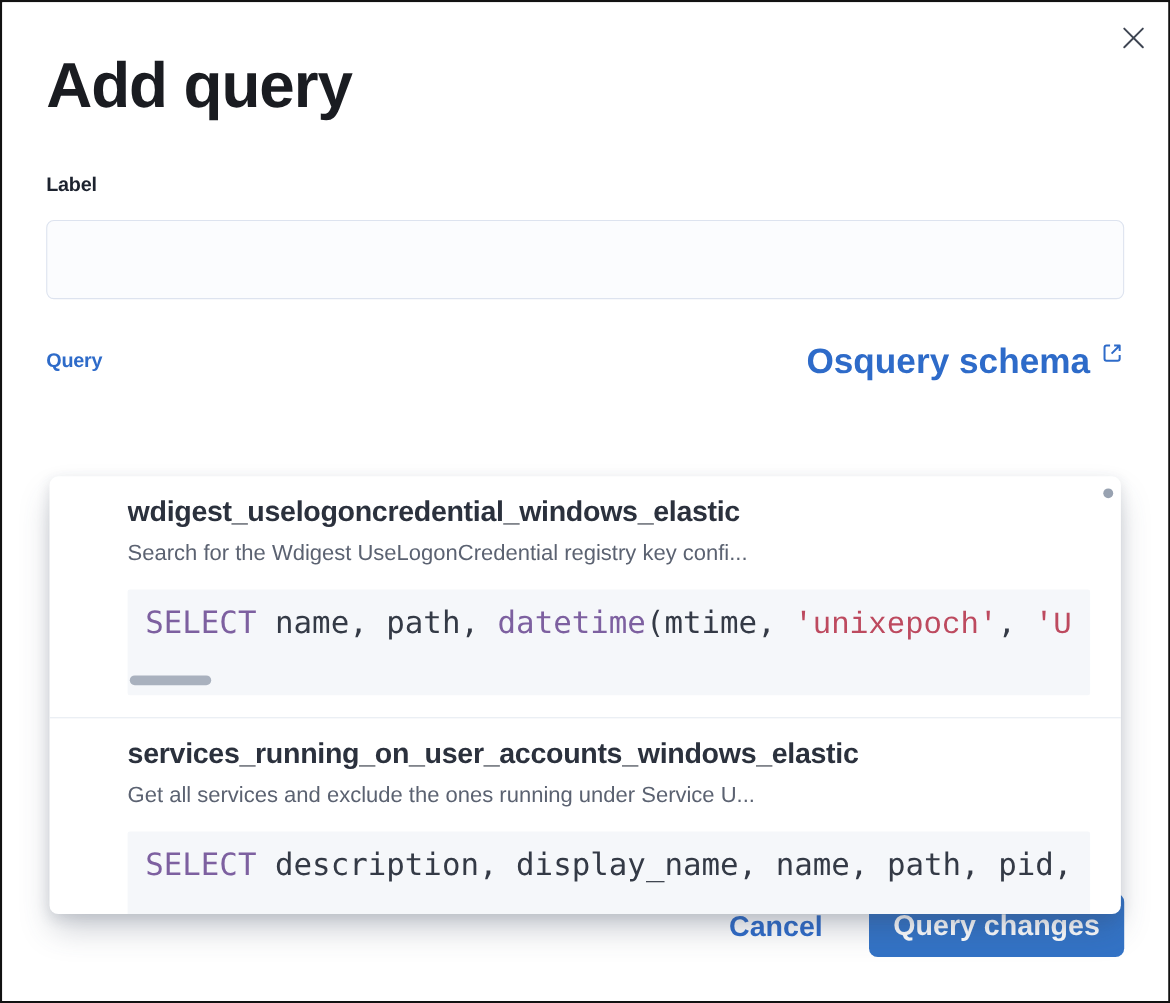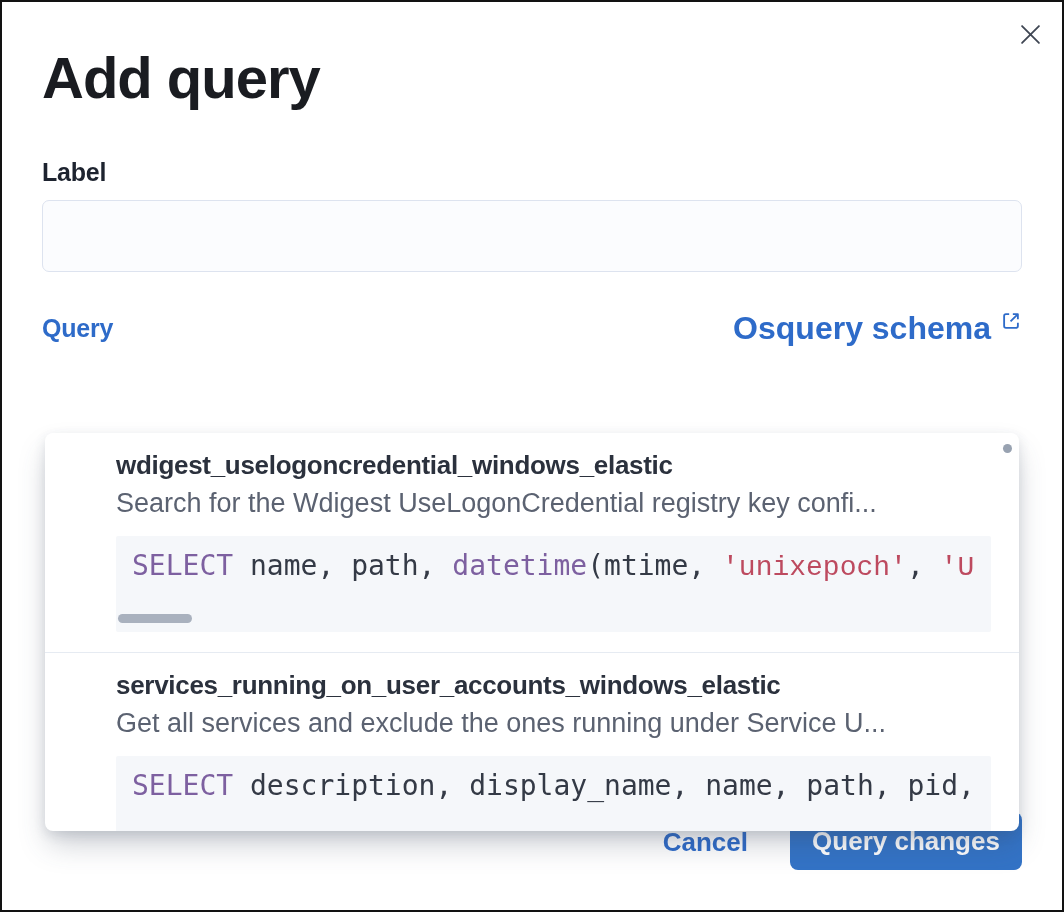--- a/index.html
+++ b/index.html
@@ -14,38 +14,38 @@
   }
   *{margin:0;padding:0;box-sizing:border-box;}
   body{background:#fff;font-family:"Liberation Sans","DejaVu Sans",sans-serif;}
   .frame{position:relative;width:1064px;height:912px;border:2px solid #121212;background:#fff;overflow:hidden;}
   .modal{position:relative;width:100%;height:100%;background:#fff;}
 
   .close-btn{position:absolute;top:14px;right:14px;width:36px;height:36px;background:none;border:none;cursor:pointer;display:flex;align-items:center;justify-content:center;}
 
   .title{position:absolute;left:40px;top:42px;font-size:58px;line-height:68px;font-weight:700;color:var(--title-text,#1a1c21);letter-spacing:-1px;}
 
-  .field-label{font-size:25px;font-weight:700;color:#1d232f;letter-spacing:-0.2px;}
+  .field-label{font-size:18px;font-weight:700;color:#1d232f;letter-spacing:-0.2px;}
   .label-caption{position:absolute;left:40px;top:156px;}
   .text-input{position:absolute;left:40px;top:198px;width:980px;height:72px;background:#fbfcfe;border:1px solid #dde3ef;border-radius:7px;font-size:26px;padding:0 20px;color:#343741;outline:none;}
 
   .query-head{position:absolute;left:40px;top:308px;width:980px;display:flex;justify-content:space-between;align-items:center;}
   .blue-label{color:var(--primary-blue,#2e6bc9);}
   .schema-link{display:flex;align-items:flex-start;gap:9px;font-size:32px;font-weight:700;color:var(--primary-blue,#2e6bc9);text-decoration:none;cursor:pointer;}
 
   .combobox{position:absolute;left:40px;top:351px;width:980px;height:74px;background:#fff;border:1px solid #ccd5e4;border-bottom:4px solid var(--focus-underline,#2e70ca);border-radius:7px;box-shadow:0 1px 3px rgba(60,70,90,0.10);display:flex;align-items:center;padding:0 22px;cursor:text;}
   .caret{width:2px;height:36px;background:#1b1f27;margin-right:1px;flex:none;}
   .placeholder{font-size:27px;color:#5f6673;white-space:nowrap;overflow:hidden;}
   .chevron{margin-left:auto;flex:none;cursor:pointer;}
 
   .dropdown{position:absolute;left:43px;top:431px;width:974px;height:398px;background:#fff;border-radius:8px;box-shadow:0 16px 30px -4px rgba(60,72,94,0.28),0 4px 12px rgba(60,72,94,0.14);overflow:hidden;z-index:5;}
   .vscroll-dot{position:absolute;top:11px;right:7px;width:9px;height:9px;border-radius:50%;background:#98a2b1;z-index:6;cursor:pointer;}
   .option{padding:17px 28px 20px 71px;cursor:pointer;}
   .option-title{font-size:26px;line-height:30px;font-weight:700;color:#2b313d;letter-spacing:-0.3px;white-space:nowrap;overflow:hidden;}
-  .option-desc{font-size:27px;line-height:32px;color:var(--subdued-text,#5b6271);margin-top:7px;white-space:nowrap;overflow:hidden;}
+  .option-desc{font-size:20px;line-height:32px;color:var(--subdued-text,#5b6271);margin-top:7px;white-space:nowrap;overflow:hidden;}
   .code-block{position:relative;margin-top:17px;background:var(--code-background,#f5f7fa);border-radius:2px;height:96px;padding:13px 16px 0 16px;overflow:hidden;white-space:nowrap;}
   .code-block code{font-family:"DejaVu Sans Mono","Liberation Mono",monospace;font-size:28px;line-height:34px;color:#343a46;}
   .tok-keyword{color:var(--code-keyword,#7d60a0);}
   .tok-string{color:var(--code-string,#bd4a5f);font-family:Liberation Mono, monospace;}
   .tok-plain{color:#343a46;}
   .hscroll-thumb{position:absolute;left:2px;bottom:9px;width:74px;height:9px;border-radius:5px;background:#a9b1be;cursor:pointer;}
   .divider{border-top:1px solid #e6ebf2;}
 
   .footer{position:absolute;left:0;right:0;bottom:0;height:110px;z-index:1;}
   .cancel-btn{position:absolute;right:306px;top:812px;height:56px;padding:0 8px;background:none;border:none;font-family:Liberation Sans, sans-serif;font-size:26px;font-weight:700;color:var(--primary-blue,#2e6bc9);cursor:pointer;z-index:1;}

